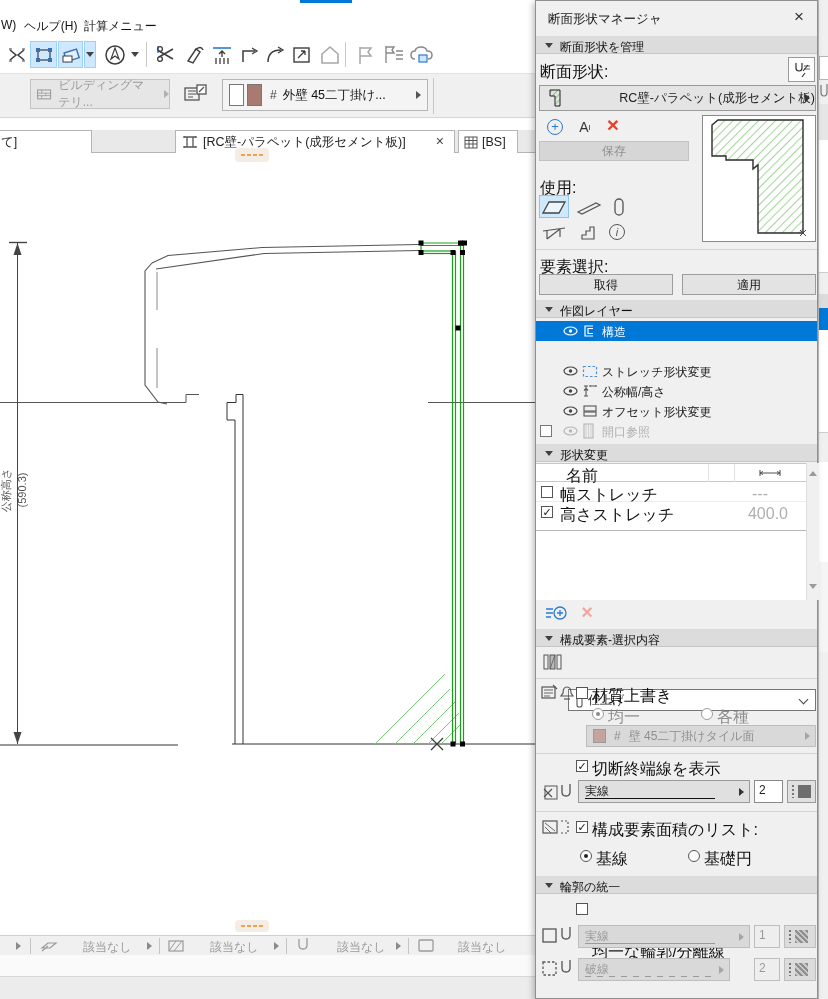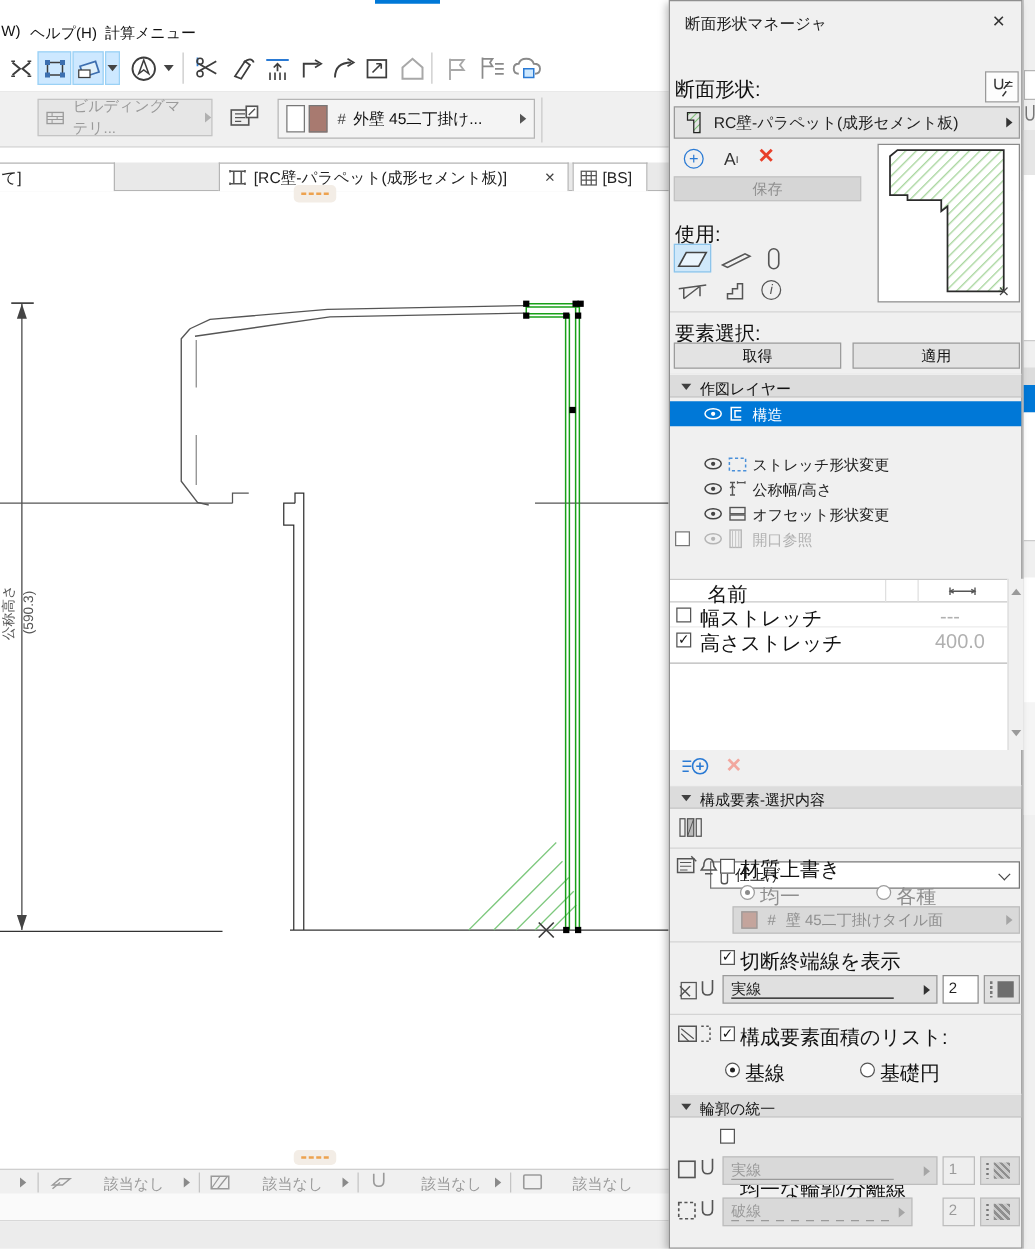--- a/index.html
+++ b/index.html
@@ -362,31 +362,35 @@
     <div class="rseg" style="top:562px;height:90px;background:#f5f5f5;"></div>
   </div>
 
   <div class="ab palette">
 
     <div class="pal-title">
       <span class="txt">断面形状マネージャ</span>
       <span class="pal-close">×</span>
     </div>
 
+    <div class="sec-h" style="top:34px;">
+      <span class="tri"></span>
+      <span class="txt">断面形状を管理</span>
+    </div>
 
     <span class="lbl" style="left:4px;top:61px;">断面形状:</span>
     <div class="icon-btn" style="left:252px;top:56px;width:27px;height:25px;background:#fdfdfd;border:1px solid #9a9a9a;">
       <svg width="18" height="18" viewBox="0 0 18 18">
           <path d="M3,2 v5 q0,3 3,3 q3,0 3,-3 v-5" fill="none" stroke="#333" stroke-width="1.2"></path>
           <path d="M10,10 l5,-6 M9,16 l3,-4" stroke="#333" stroke-width="1.1"></path>
           <path d="M11,5 h6 M11,8 h6" stroke="#333" stroke-width="0.8"></path>
         </svg>
     </div>
 
-    <div class="combo" style="left:3px;top:84px;width:277px;height:26px;">
+    <div class="combo" style="left:3px;top:84px;width:277px;height:26px;justify-content:space-between;">
       <svg width="14" height="20" viewBox="0 0 14 20" style="margin-left:8px;">
         <defs>
             <pattern id="ph" width="4" height="4" patternUnits="userSpaceOnUse" patternTransform="rotate(45)">
               <line x1="0" y1="0" x2="0" y2="4" stroke="#7bbf74" stroke-width="1.6"></line>
             </pattern>
           </defs>
         <path d="M2,2 H12 V18 H7 V8 H2 Z" fill="url(#ph)" stroke="#222" stroke-width="1"></path>
       </svg>
       <span style="margin-left:9px;font-size:12.5px;">RC壁-パラペット(成形セメント板)</span>
       <span class="arr tri-r" style="border-left-color:#333;"></span>
@@ -505,20 +509,24 @@
           <ellipse cx="7.5" cy="5" rx="6.5" ry="4" fill="none" stroke="#b5b5b5" stroke-width="1.2"></ellipse>
           <circle cx="7.5" cy="5" r="1.7" fill="#b5b5b5"></circle>
         </svg>
       <svg class="ab" style="left:46px;top:2px;" width="13" height="16" viewBox="0 0 13 16">
           <rect x="2" y="1" width="9" height="14" fill="none" stroke="#b5b5b5" stroke-width="1.1"></rect>
           <path d="M4,1 v14 M6.5,1 v14 M9,1 v14" stroke="#c5c5c5" stroke-width="0.8"></path>
         </svg>
       <span class="name" style="color:#b0b0b0;">開口参照</span>
     </div>
 
+    <div class="sec-h" style="top:442px;">
+      <span class="tri"></span>
+      <span class="txt">形状変更</span>
+    </div>
 
     <div class="list-area" style="left:0;top:462px;width:270px;height:137px;">
       <div class="ab" style="left:0;top:0;width:100%;height:18px;border-bottom:1px solid #c8c8c8;">
         <span class="lbl" style="left:30px;top:2px;">名前</span>
         <div class="ab" style="left:172px;top:0;width:1px;height:18px;background:#e0e0e0;"></div>
         <div class="ab" style="left:198px;top:0;width:1px;height:18px;background:#e0e0e0;"></div>
         <svg class="ab" style="left:222px;top:5px;" width="24" height="8" viewBox="0 0 24 8">
             <path d="M2,1 v6 M22,1 v6 M2,4 h20 M6,4 l-3,0 M18,4 l3,0" stroke="#555" stroke-width="1.1"></path>
             <path d="M5,2.5 L2,4 L5,5.5 M19,2.5 L22,4 L19,5.5" fill="none" stroke="#555" stroke-width="1"></path>
           </svg>

